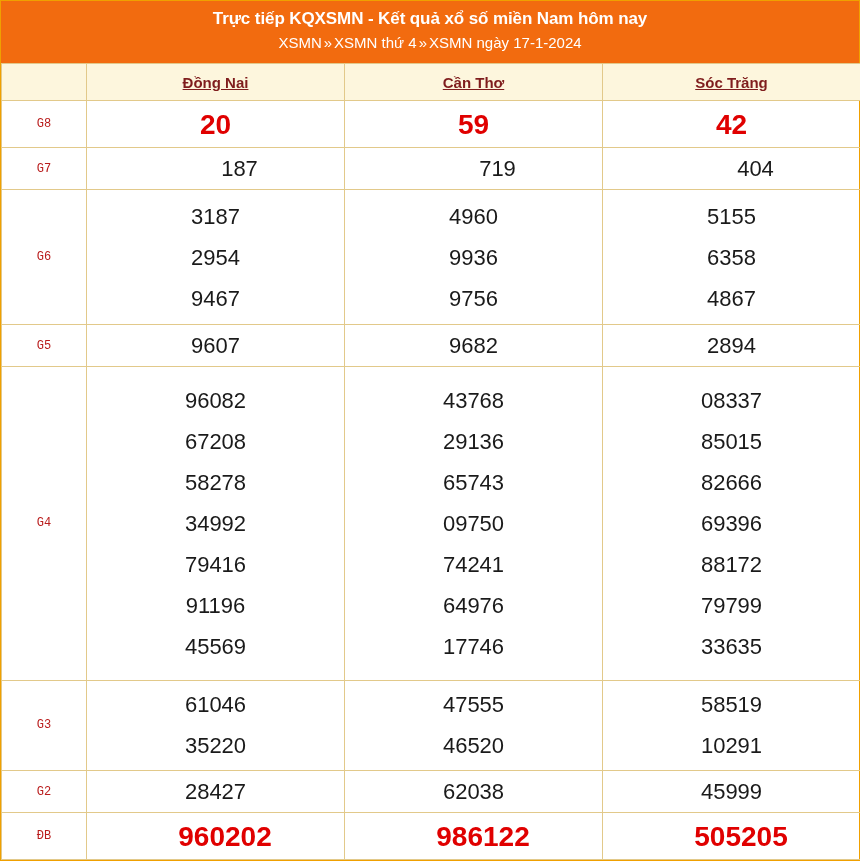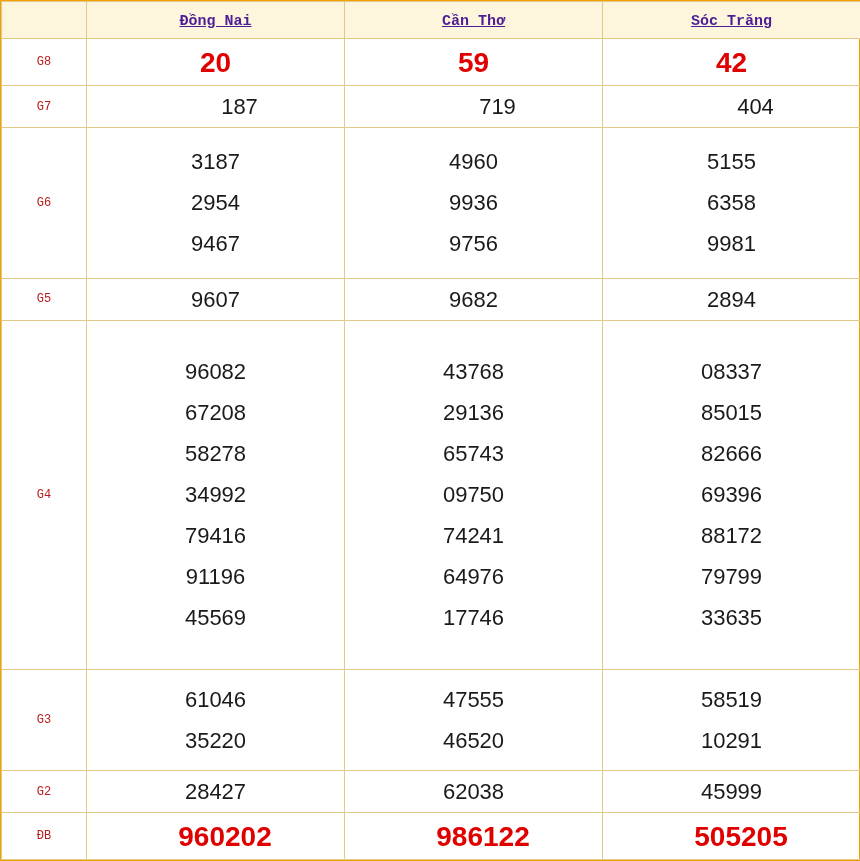--- a/index.html
+++ b/index.html
@@ -65,23 +65,22 @@
   .col-label { width: 85px; }
   .col-prov  { width: 258px; }
 
   thead th {
     background: #fdf6dd;
     height: 36px;
     font-size: 15px;
     font-weight: bold;
   }
   thead th a {
-    color: #4c1d95;
+    color: #7f1d1d;
     text-decoration: underline;
-    font-family: Liberation Mono, monospace;
   }
   .lbl {
     font-size: 12px;
     color: #b91c1c;
     background: #ffffff;
     font-family: Liberation Mono, monospace;
   }
   .num {
     font-size: 22px;
     color: #1a1a1a;
@@ -95,20 +94,26 @@
   .row-g7 .num { font-size: 22px; padding-left: 48px; }
   .row-db .num { font-size: 28px; color: #e00000; font-weight: bold; line-height: 46px; padding-left: 19px; }
   .row-g8 td, .row-db td { height: 46px; }
   .row-g7 td, .row-g5 td, .row-g2 td, .row-g1 td { height: 41px; }
 </style>
 </head>
 <body>
 
 <div class="page">
 
+  <div class="header">
+    <div class="header-title">Trực tiếp KQXSMN - Kết quả xổ số miền Nam hôm nay</div>
+    <div class="header-breadcrumb">
+      <a href="#">XSMN</a><span class="sep">»</span><a href="#">XSMN thứ 4</a><span class="sep">»</span><a href="#">XSMN ngày 17-1-2024</a>
+    </div>
+  </div>
 
   <table class="result-table">
     <colgroup>
       <col class="col-label">
       <col class="col-prov">
       <col class="col-prov">
       <col class="col-prov">
     </colgroup>
     <thead>
       <tr>
@@ -151,21 +156,21 @@
             <span class="num-line">9467</span>
           </td>
           <td class="num">
             <span class="num-line">4960</span>
             <span class="num-line">9936</span>
             <span class="num-line">9756</span>
           </td>
           <td class="num">
             <span class="num-line">5155</span>
             <span class="num-line">6358</span>
-            <span class="num-line">9981</span>
+            <span class="num-line">4867</span>
           </td>
         </tr>
         <tr class="row-g5">
           <td class="lbl">G5</td>
           <td class="num">
             <span class="num-line">9607</span>
           </td>
           <td class="num">
             <span class="num-line">9682</span>
           </td>

